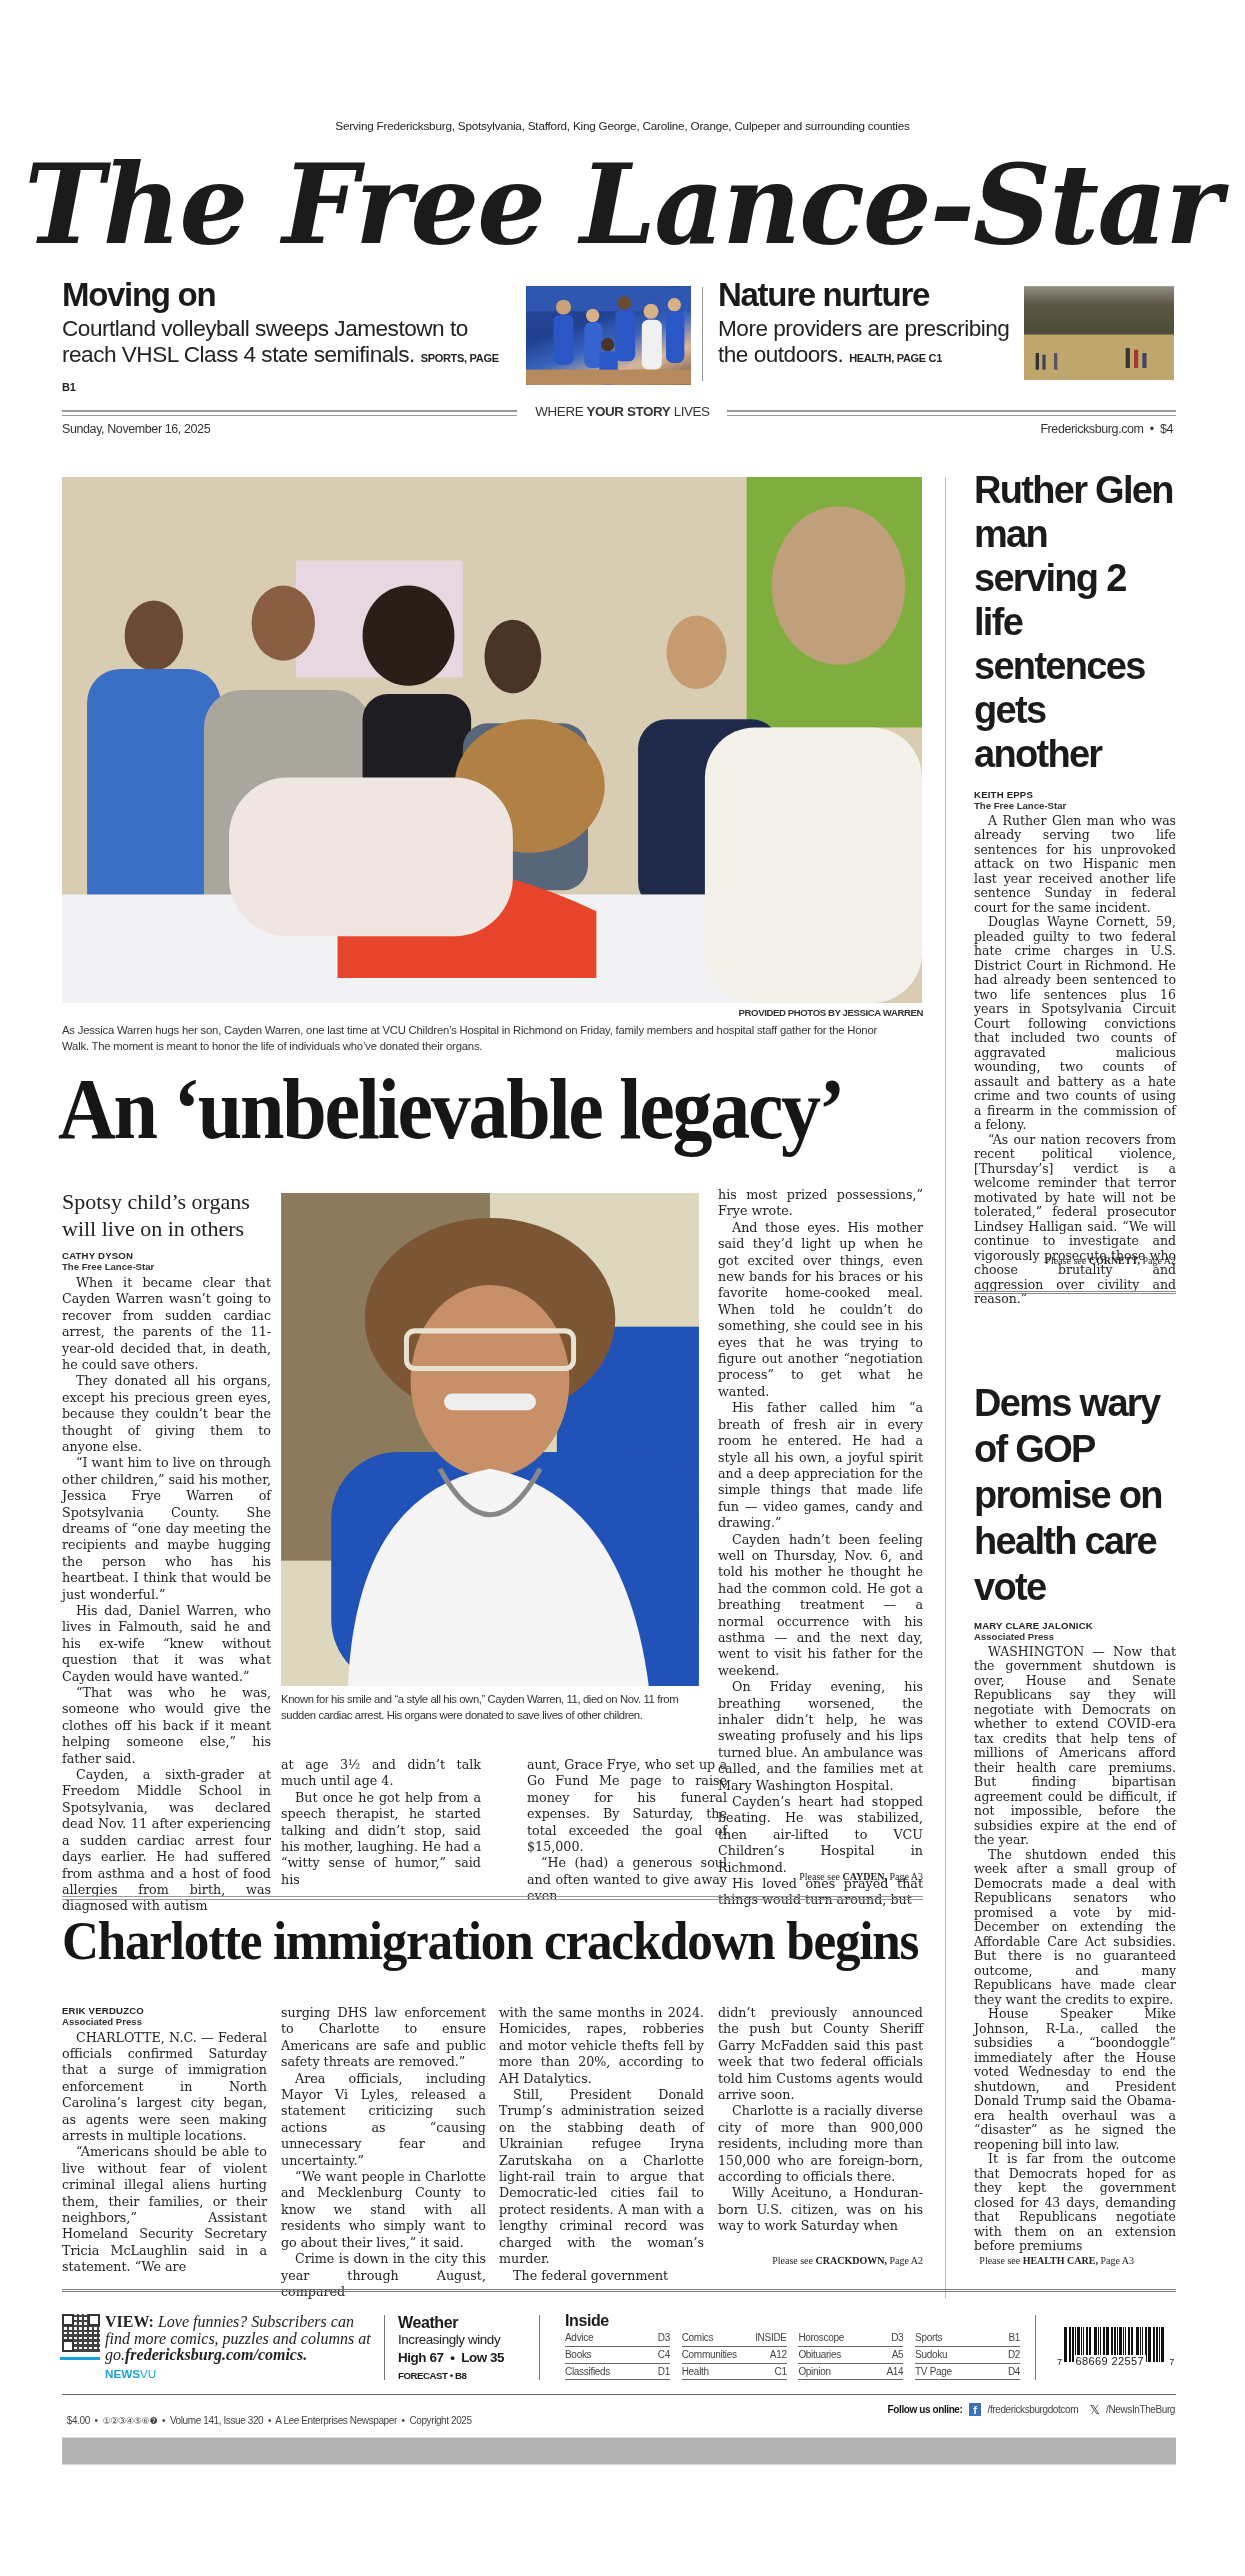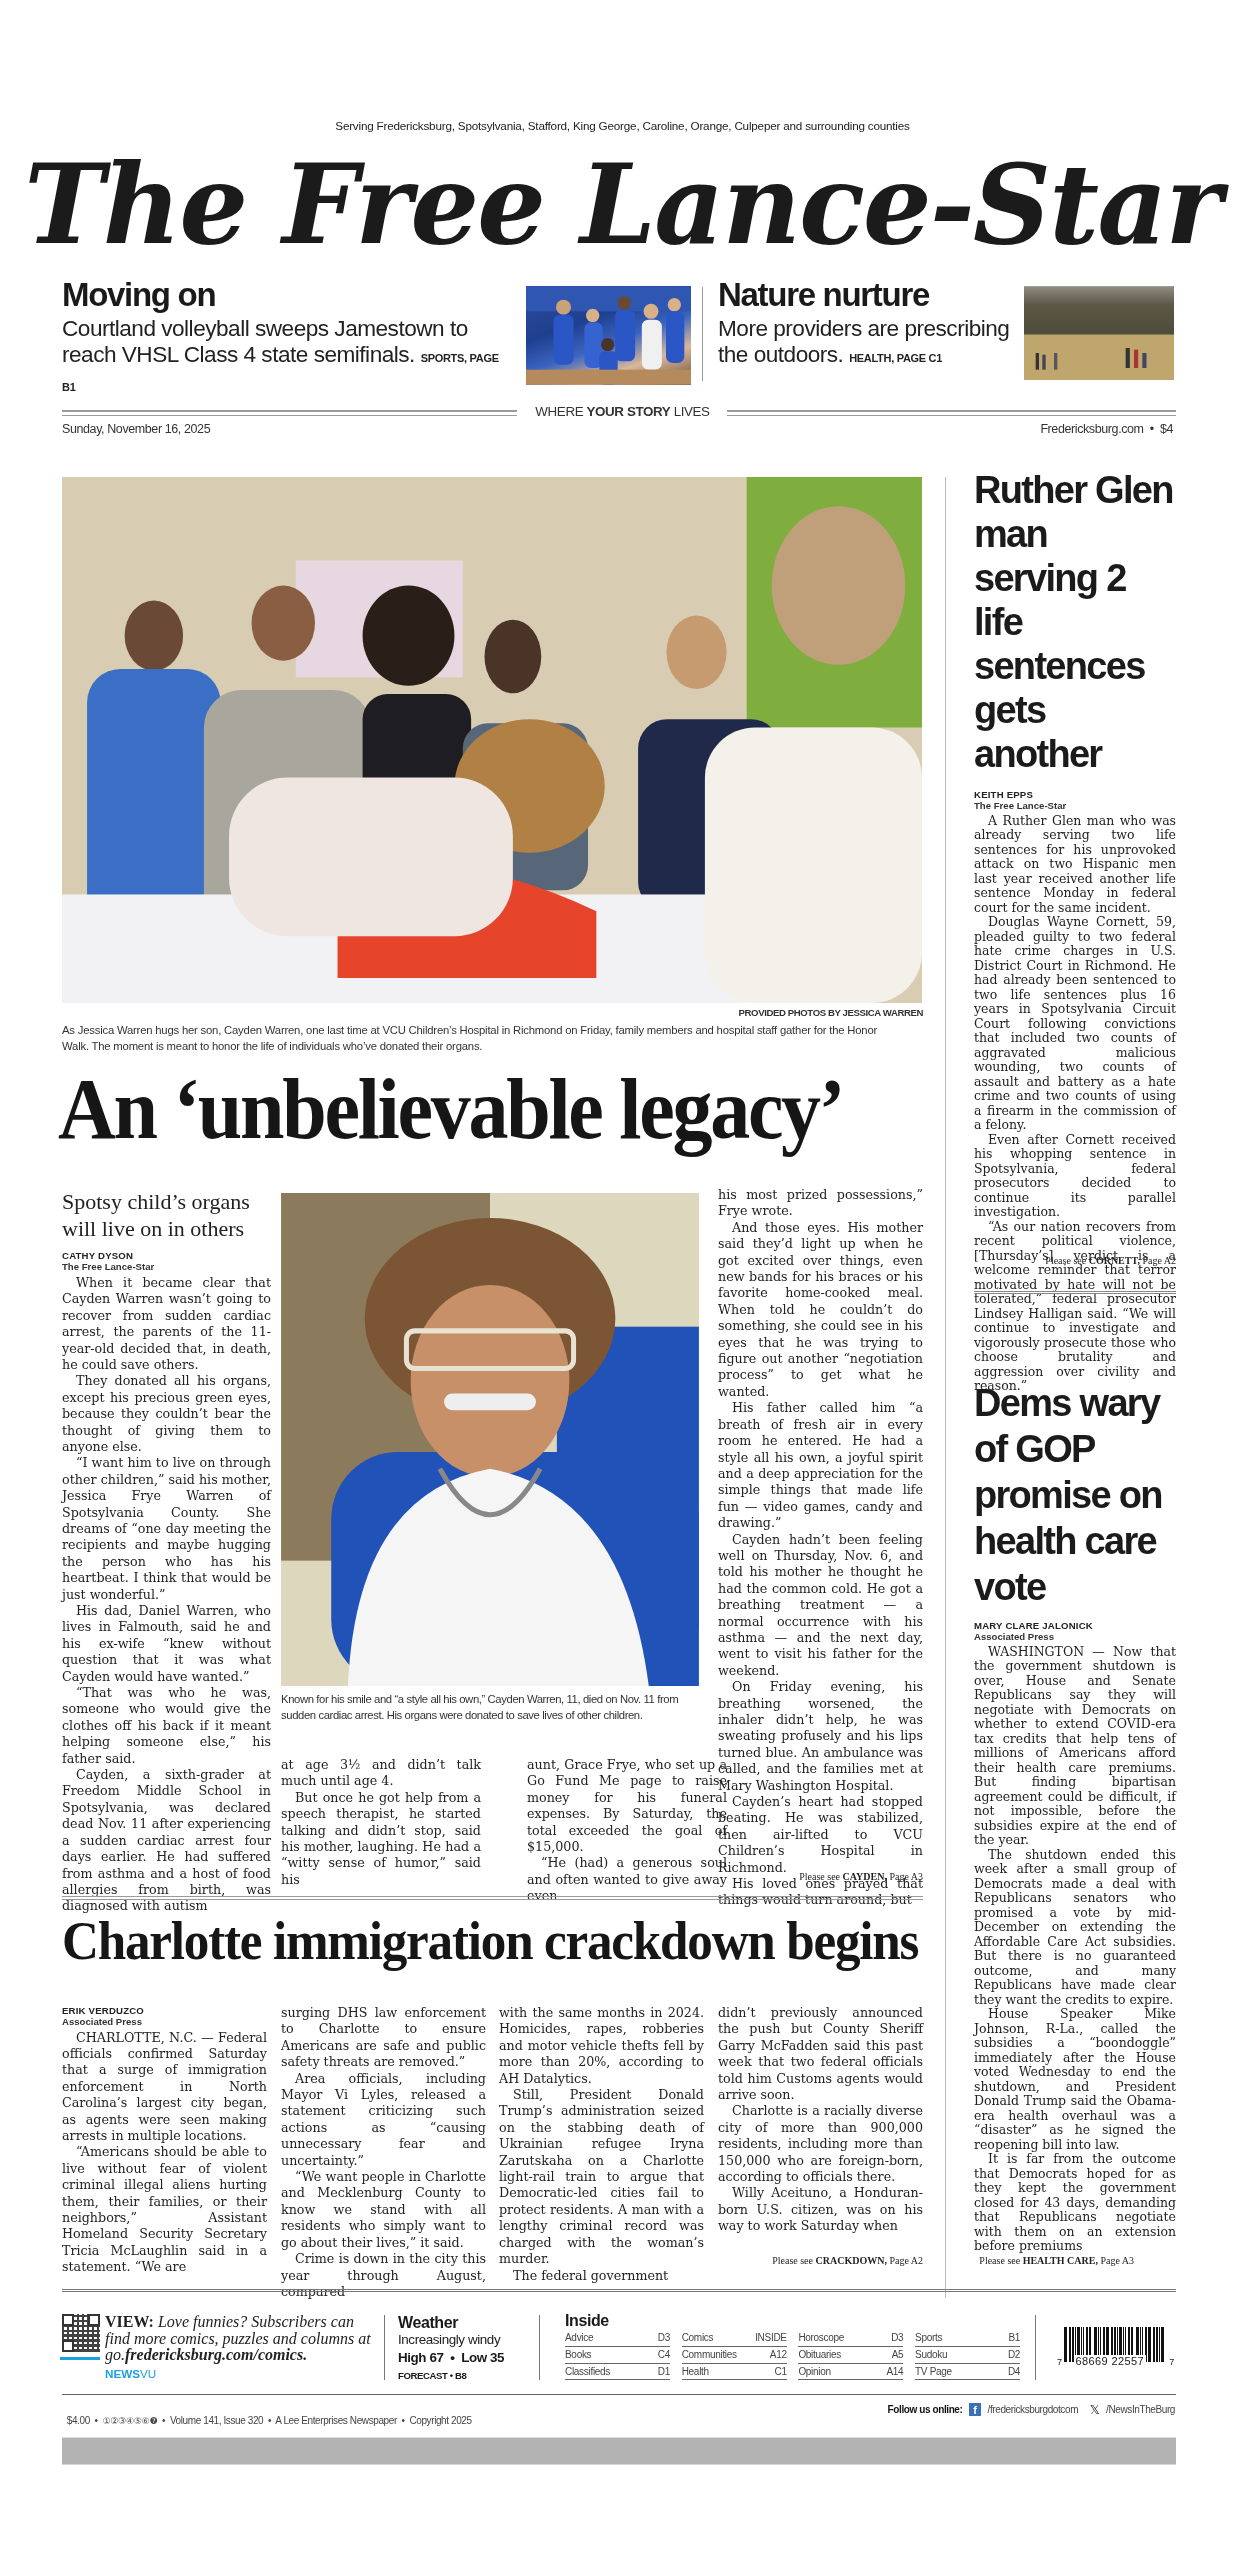--- a/index.html
+++ b/index.html
@@ -214,23 +214,22 @@
 </div>
 
 <div class="abs" style="top:477px; left:945px; width:0.8px; height:1821px; background:#bbb;"></div>
 
 <div class="abs" style="top:468px; left:974px; width:202px;">
   <div class="rail-head">Ruther Glen man serving 2 life sentences gets another</div>
   <div style="height:13.4px;"></div>
   <div class="byline-name">KEITH EPPS</div>
   <div class="byline-org">The Free Lance-Star</div>
   <div class="body-text" style="font-size:12.5px; line-height:14.5px;">
-    <p>A Ruther Glen man who was already serving two life sentences for his unprovoked attack on two Hispanic men last year received another life sentence Monday in federal court for the same incident.</p>
+    <p>A Ruther Glen man who was already serving two life sentences for his unprovoked attack on two Hispanic men last year received another life sentence Sunday in federal court for the same incident.</p>
     <p>Douglas Wayne Cornett, 59, pleaded guilty to two federal hate crime charges in U.S. District Court in Richmond. He had already been sentenced to two life sentences plus 16 years in Spotsylvania Circuit Court following convictions that included two counts of aggravated malicious wounding, two counts of assault and battery as a hate crime and two counts of using a firearm in the commission of a felony.</p>
-    <p>Even after Cornett received his whopping sentence in Spotsylvania, federal prosecutors decided to continue its parallel investigation.</p>
     <p>“As our nation recovers from recent political violence, [Thursday’s] verdict is a welcome reminder that terror motivated by hate will not be tolerated,” federal prosecutor Lindsey Halligan said. “We will continue to investigate and vigorously prosecute those who choose brutality and aggression over civility and reason.”</p>
   </div>
 </div>
 <div class="abs jump" style="top:1255px; left:974px; width:202px;">
   <span>Please see </span><b>CORNETT,</b><span> Page A2</span>
 </div>
 <div class="abs dbl-rule" style="top:1291px; left:974px; width:202px; height:3.3px; border-top-width:0.8px; border-bottom-width:0.8px; border-color:#888;"></div>
 
 <div class="abs" style="top:1380px; left:974px; width:202px;">
   <div class="rail-head" style="font-size:38px; line-height:46px;">Dems wary of GOP promise on health care vote</div>

